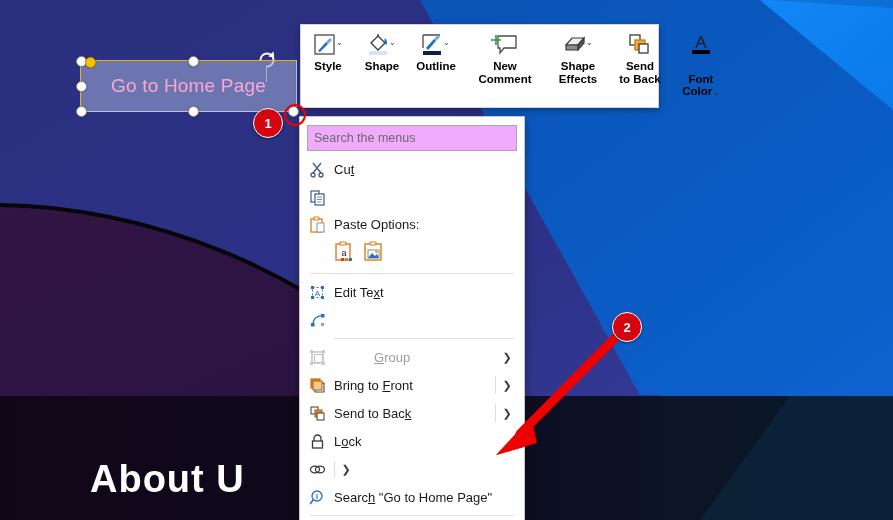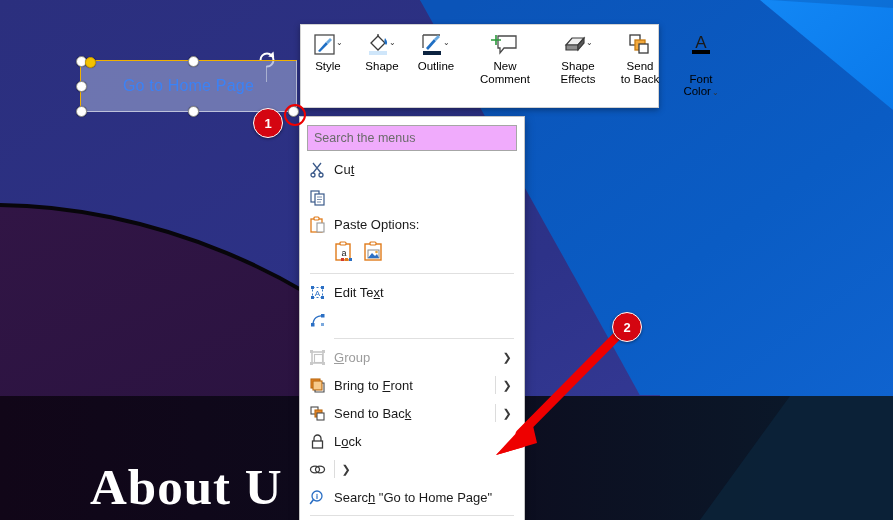--- a/index.html
+++ b/index.html
@@ -23,41 +23,41 @@
   }
   .mt-group{display:flex;align-items:stretch;}
   .mt-sep{width:1px;background:#e2e2e2;margin:6px 3px;}
   .mt-btn{
     display:flex;flex-direction:column;align-items:center;justify-content:flex-start;
     padding:5px 5px 3px 5px;min-width:44px;
     color:#000;font-size:11.5px;line-height:12.5px;text-align:center;
     cursor:default;
   }
   .mt-ico{height:30px;display:flex;align-items:center;justify-content:center;}
-  .mt-lbl{white-space:pre-line;}
+  .mt-lbl{white-space:pre-line;font-weight:bold;}
   .mt-caret{font-size:8px;margin-left:1px;color:#333;}
 
   
   #ctx-menu{
     position:absolute;left:299px;top:116px;width:224px;height:410px;
     background:#ffffff;border:1px solid #c6c6c6;
     box-shadow:0 3px 9px rgba(0,0,0,.35);
     z-index:50;overflow:hidden;
     font-size:13px;color:#1a1a1a;
   }
   #search-box{
     margin:8px 7px 4px 7px;height:24px;border:1px solid #a6a6a6;background:#f0abfc;
     display:flex;align-items:center;padding:0 6px;
     font-size:12.5px;color:#6b6b6b;
   }
   .mi{
     position:relative;height:28px;display:flex;align-items:center;
     padding:0 6px 0 0;cursor:default;
   }
-  .mi.disabled{color:#9c9c9c;}
+  .mi.disabled{color:#9c9c9c;gap:40px;}
   .mi-ico{width:34px;min-width:34px;display:flex;align-items:center;justify-content:center;}
   .mi-lbl{flex:1;white-space:nowrap;}
   .mi-lbl u{text-decoration:underline;}
   .mi-arrow{
     width:22px;min-width:22px;display:flex;align-items:center;justify-content:center;
     font-size:11px;color:#3a3a3a;
   }
   .mi-arrow.sep{border-left:1px solid #dcdcdc;height:18px;align-self:center;}
   .mi-head{height:26px;display:flex;align-items:center;font-weight:normal;}
   .mi-paste-row{height:32px;display:flex;align-items:center;padding-left:34px;gap:8px;}
@@ -67,21 +67,21 @@
   
   #shape-wrap{position:absolute;left:70px;top:24px;z-index:20;}
   #shape-box{
     position:absolute;left:10px;top:36px;width:215px;height:50px;
     background:rgba(150,160,205,.62);
     border:1px solid rgba(255,255,255,.55);
     border-left:1.5px solid #f0b000;border-top:1.5px solid #f0b000;
     display:flex;align-items:center;justify-content:center;
   }
   #shape-text{
-    color:#3b82f6;font-size:16px;letter-spacing:.2px;white-space:nowrap;
+    color:#f9a8d4;font-size:19px;letter-spacing:.2px;white-space:nowrap;
   }
   .handle{
     position:absolute;width:9px;height:9px;border-radius:50%;
     background:#ffffff;border:1px solid #8a8a8a;box-shadow:0 0 1px rgba(0,0,0,.6);
   }
   .handle.acc{background:#f2c200;border-color:#c99b00;}
   #rotate-ico{
     position:absolute;left:186px;top:24px;width:22px;height:22px;
   }
   #rotate-stem{
@@ -101,22 +101,22 @@
   #badge-2{left:612px;top:312px;width:28px;height:28px;}
   #handle-ring{
     position:absolute;left:284px;top:104px;width:18px;height:18px;
     border:2.5px solid #ee0000;border-radius:50%;z-index:79;
   }
   #arrow-svg{position:absolute;left:0;top:0;width:893px;height:520px;z-index:70;pointer-events:none;}
 
   
   #slide-title{
     position:absolute;left:90px;top:458px;
-    font-family:Liberation Serif, serif;font-weight:bold;
-    font-size:51px;color:#ffffff;letter-spacing:1px;white-space:nowrap;
+    font-family:Liberation Sans, sans-serif;font-weight:bold;
+    font-size:38px;color:#ffffff;letter-spacing:1px;white-space:nowrap;
     z-index:10;
   }
 </style>
 </head>
 <body>
 
 <div id="stage">
 
   <svg class="bg-layer" width="893" height="520" viewBox="0 0 893 520" preserveAspectRatio="none">
     <defs>

